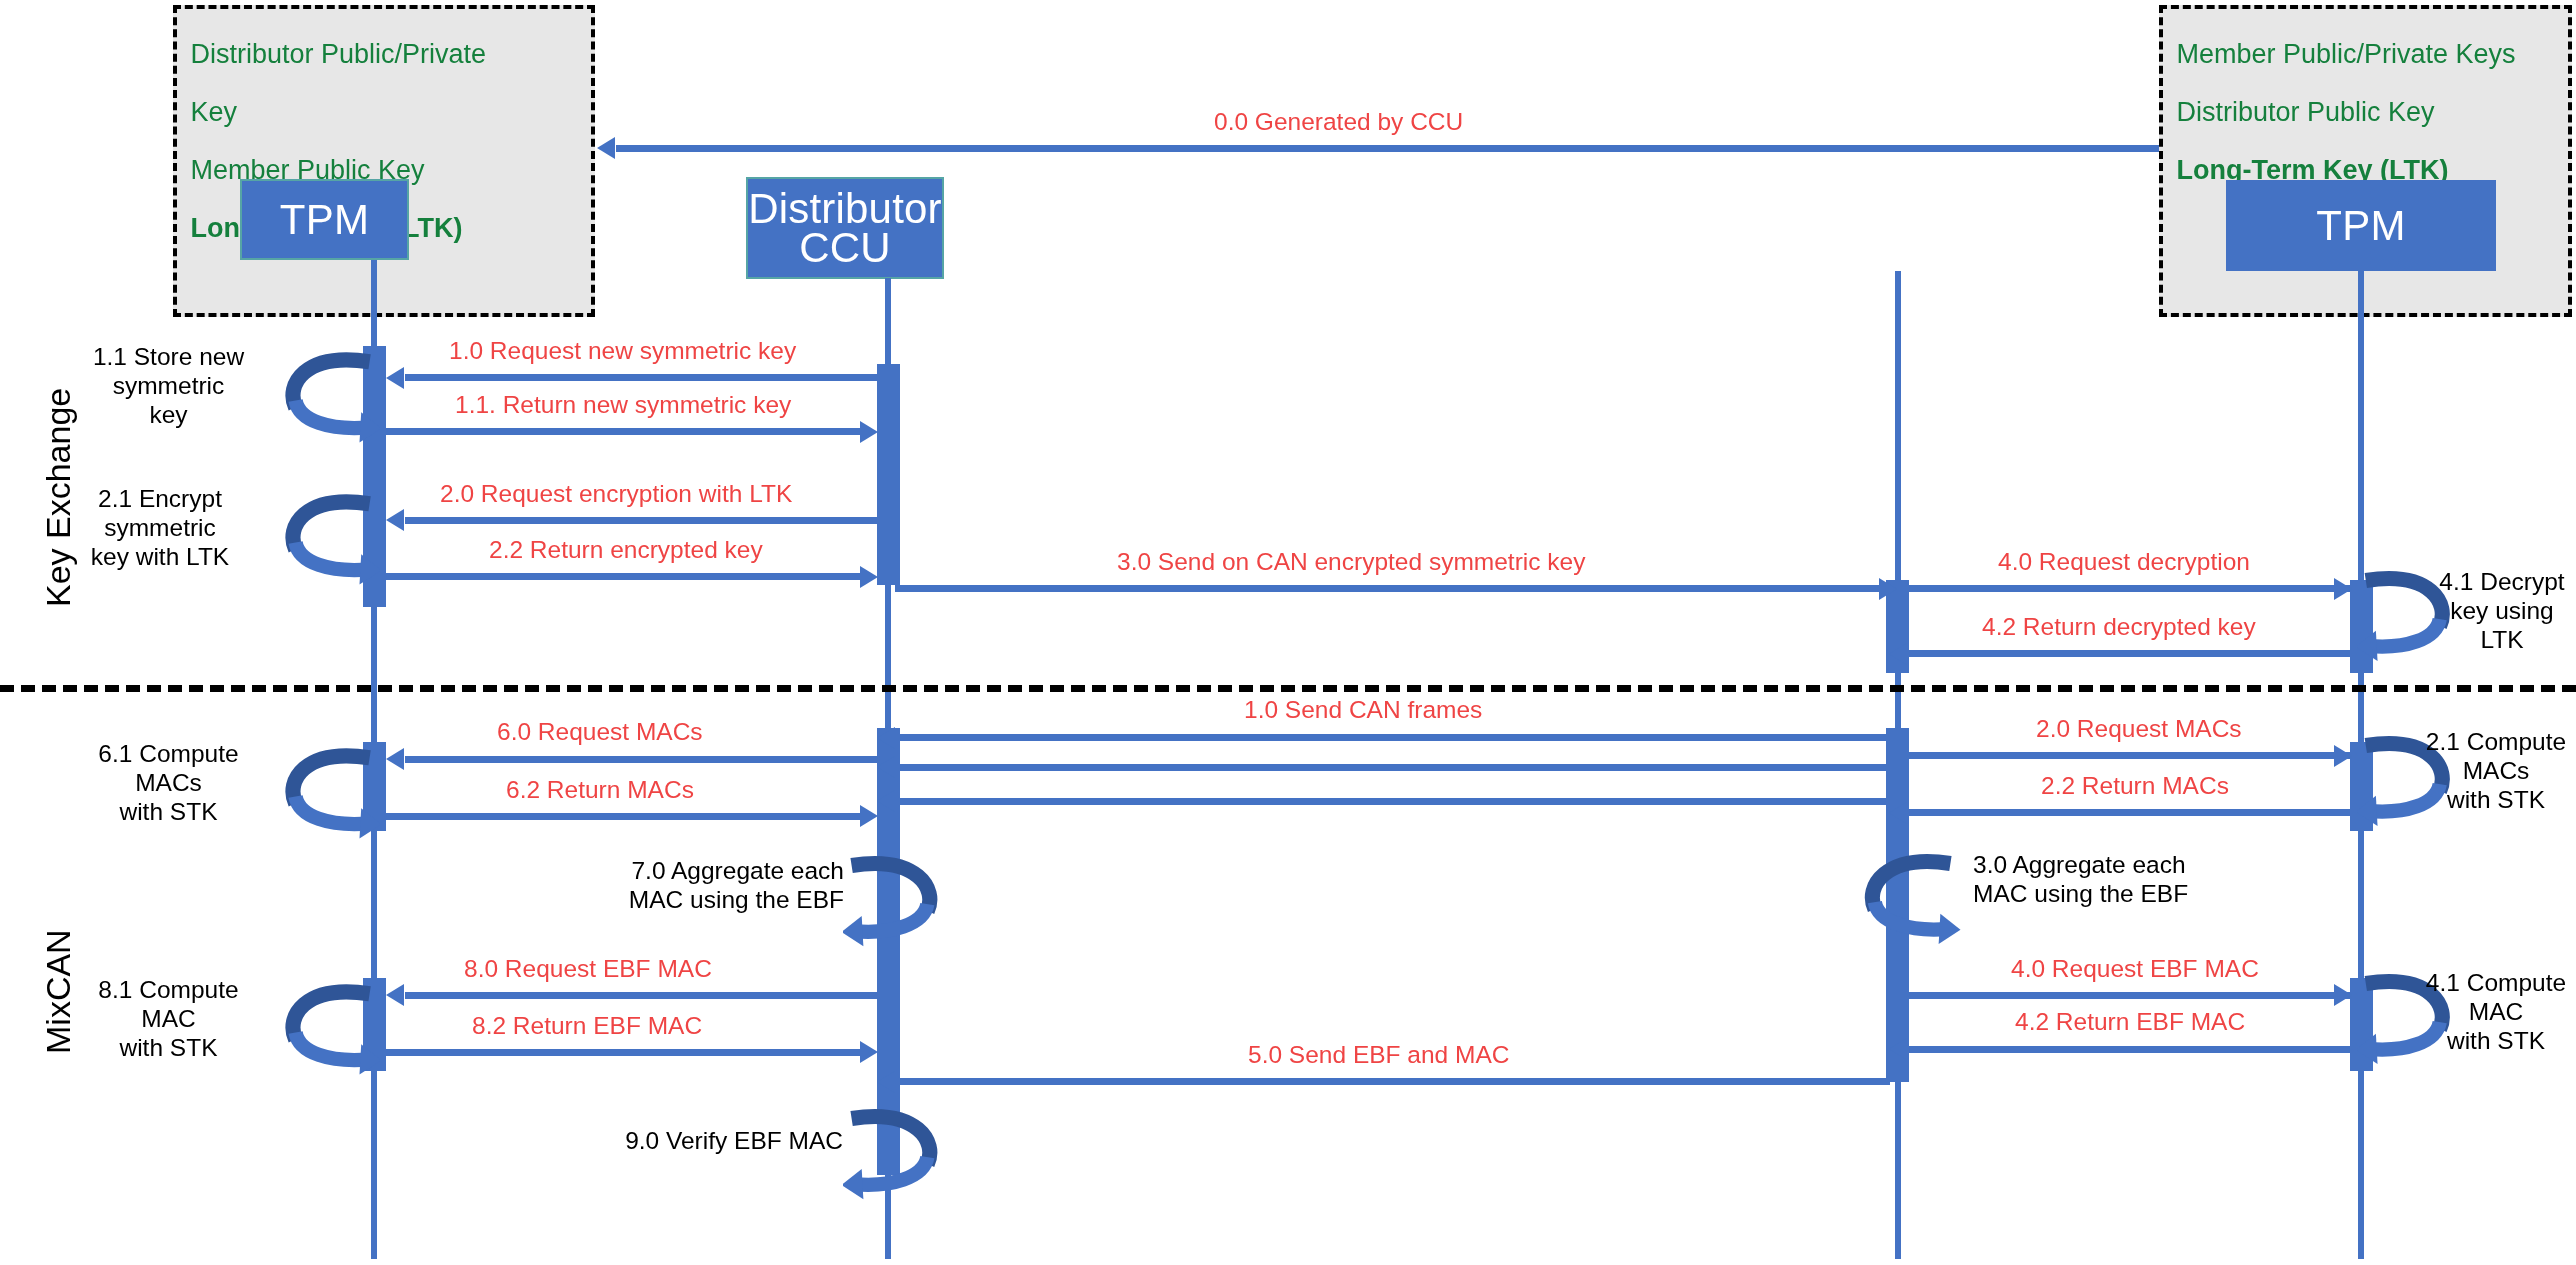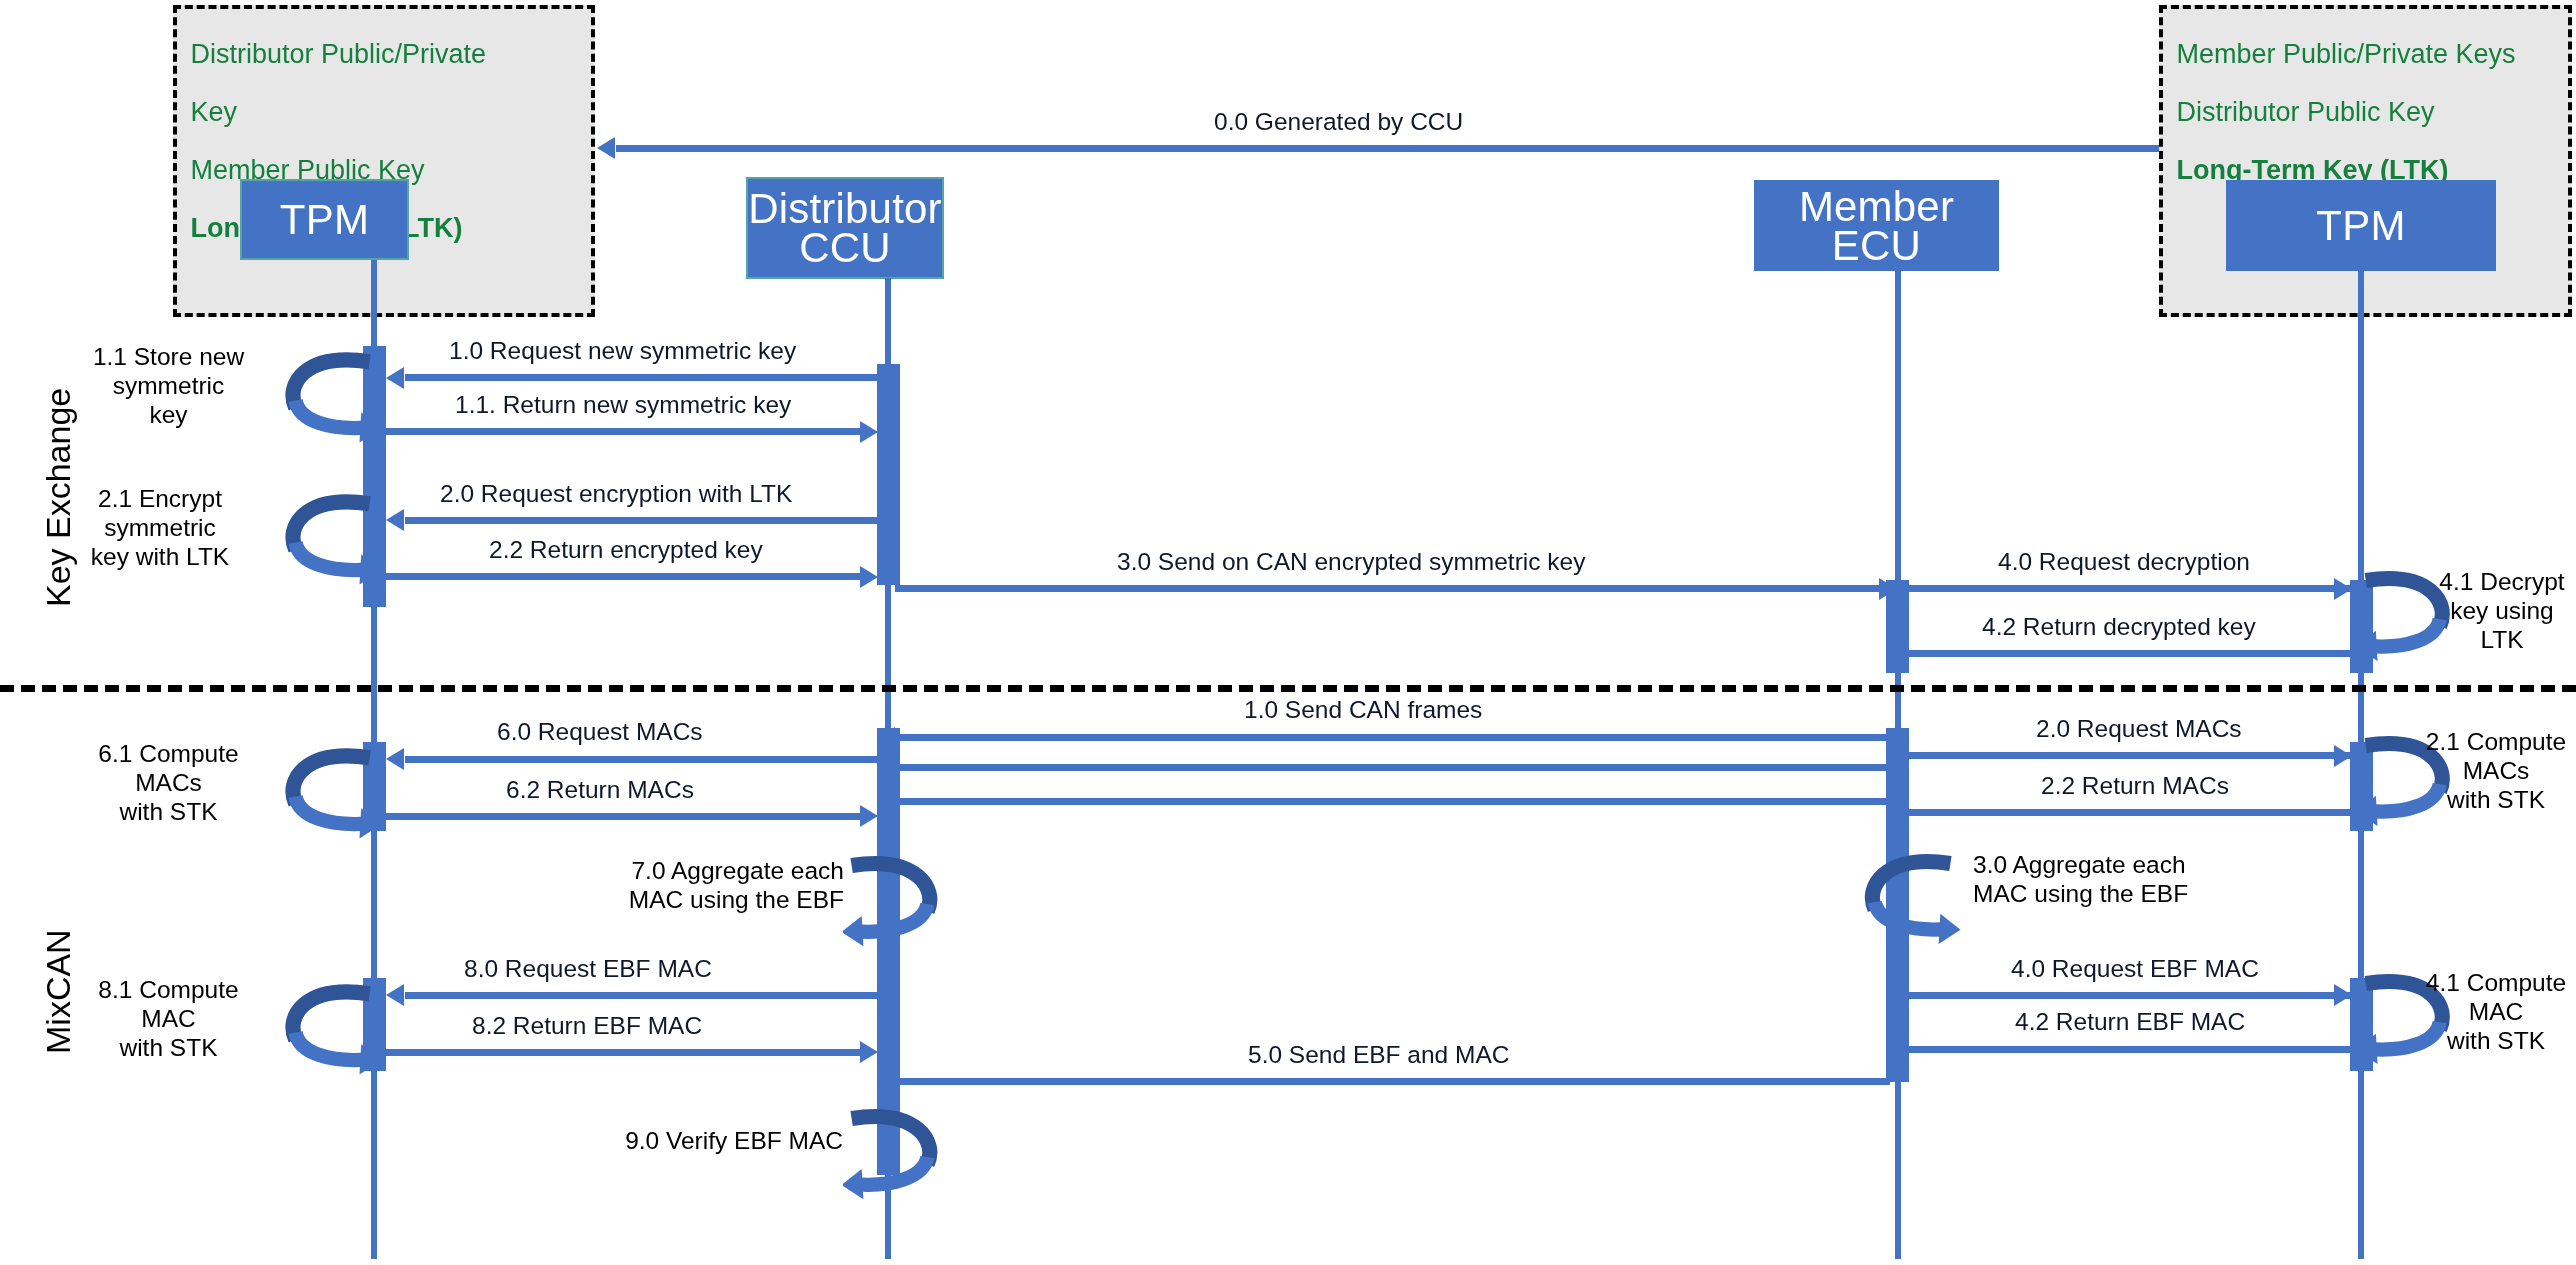--- a/index.html
+++ b/index.html
@@ -64,21 +64,21 @@
     width:0;height:0;
     border-top:11px solid transparent;
     border-bottom:11px solid transparent;
   }
   .arrowhead.right{border-left:18.6px solid #4472C4;}
   .arrowhead.left{border-right:18.6px solid #4472C4;}
 
   .msglabel{
     position:absolute;
     font-size:24.5px;
-    color:#0f172a;
+    color:#ef4444;
     white-space:nowrap;
     text-align:center;
     line-height:28px;
   }
 
   
   .selfarrow{position:absolute;}
 
   
   .selflabel{
@@ -132,21 +132,20 @@
       <span>Distributor Public Key</span><br>
       <b>Long-Term Key (LTK)</b>
     </div>
   </div>
 
   <div class="actor" style="left:240px; top:179px; width:169px; height:81px;">TPM</div>
 
   <div class="actor" style="left:746px; top:177px; width:198px; height:102px; white-space:pre-line;">Distributor
 CCU</div>
 
-  <div class="actor noborder" style="left:1754px; top:180px; width:245px; height:91px;">Member ECU</div>
 
   <div class="actor noborder" style="left:2226px; top:180px; width:270px; height:91px;">TPM</div>
 
   <div class="lifeline" style="left:371px; top:260px; height:999px;"></div>
   <div class="lifeline" style="left:885px; top:278px; height:981px;"></div>
   <div class="lifeline" style="left:1895px; top:271px; height:988px;"></div>
   <div class="lifeline" style="left:2358px; top:271px; height:988px;"></div>
 
   <div class="activation" style="left:363px; top:346px; height:261px;"></div>
   <div class="activation" style="left:877px; top:364px; height:221px;"></div>

